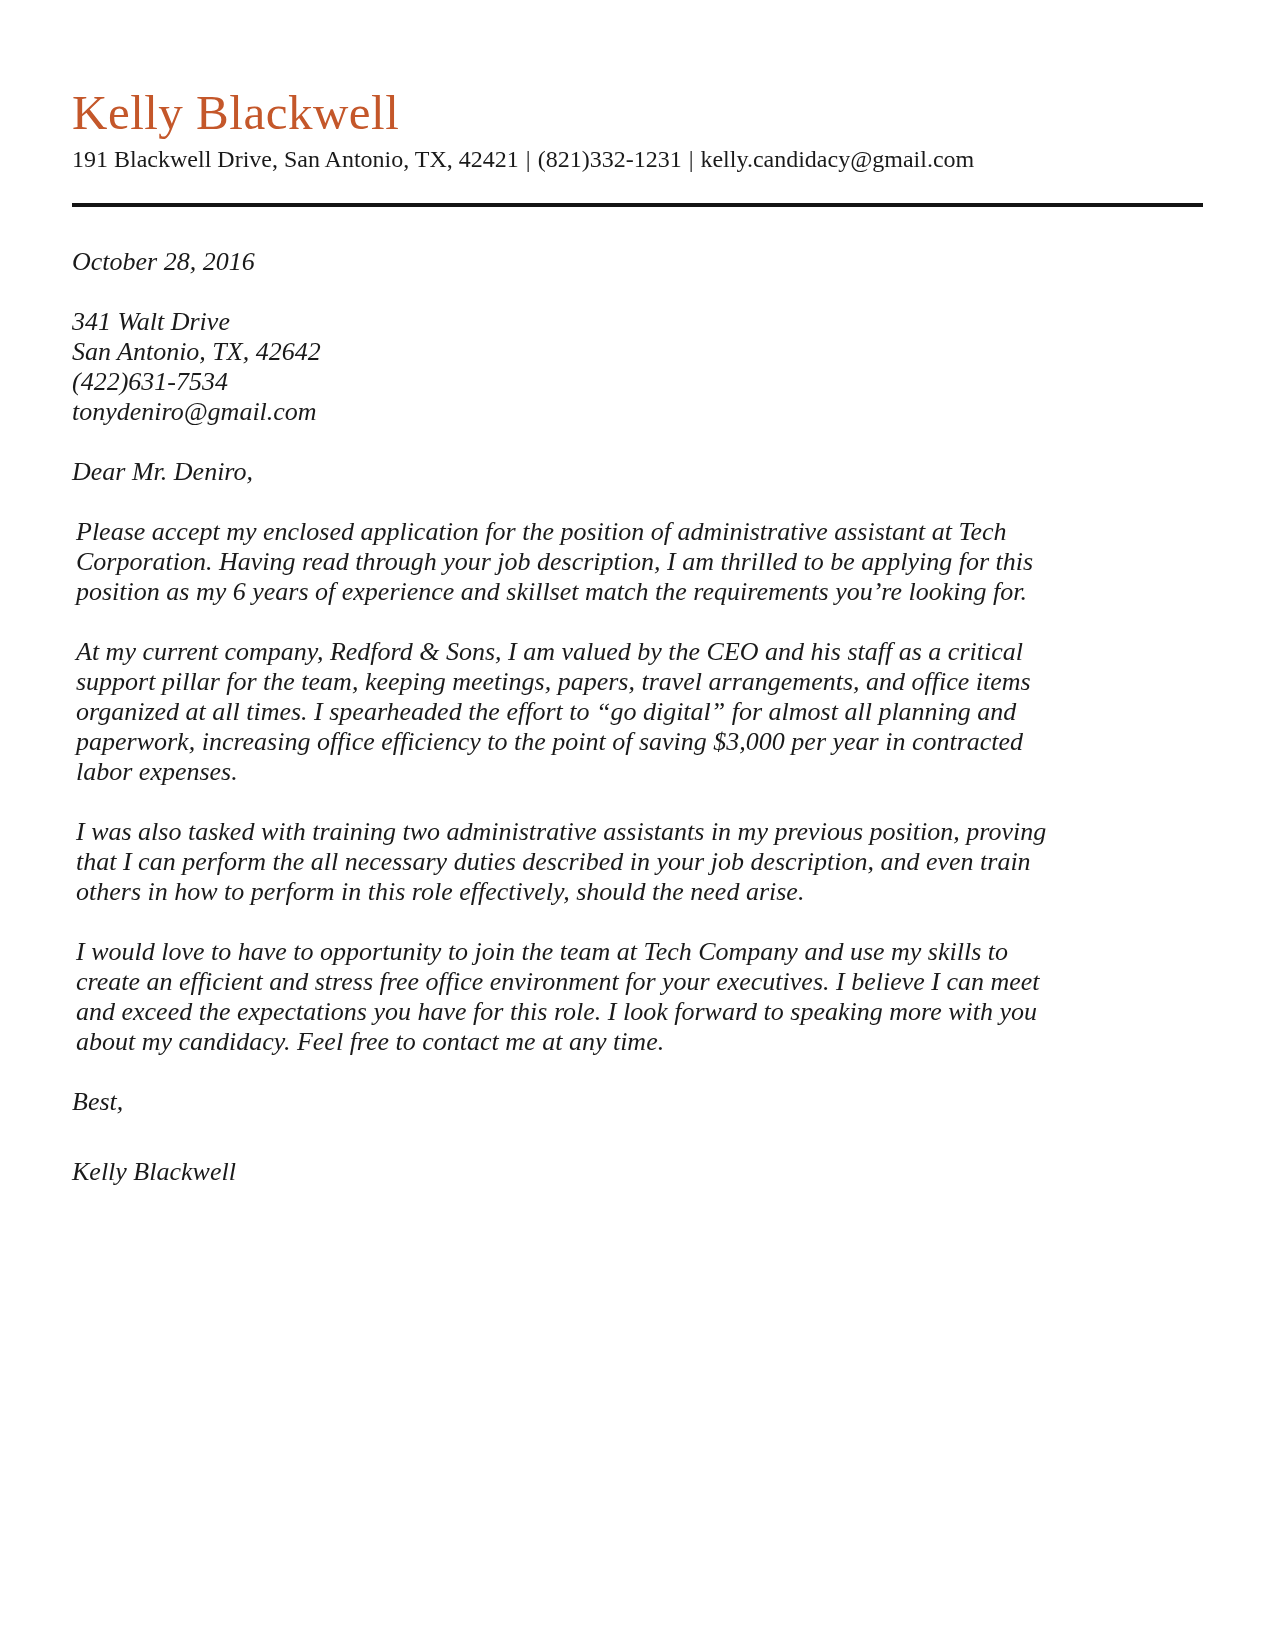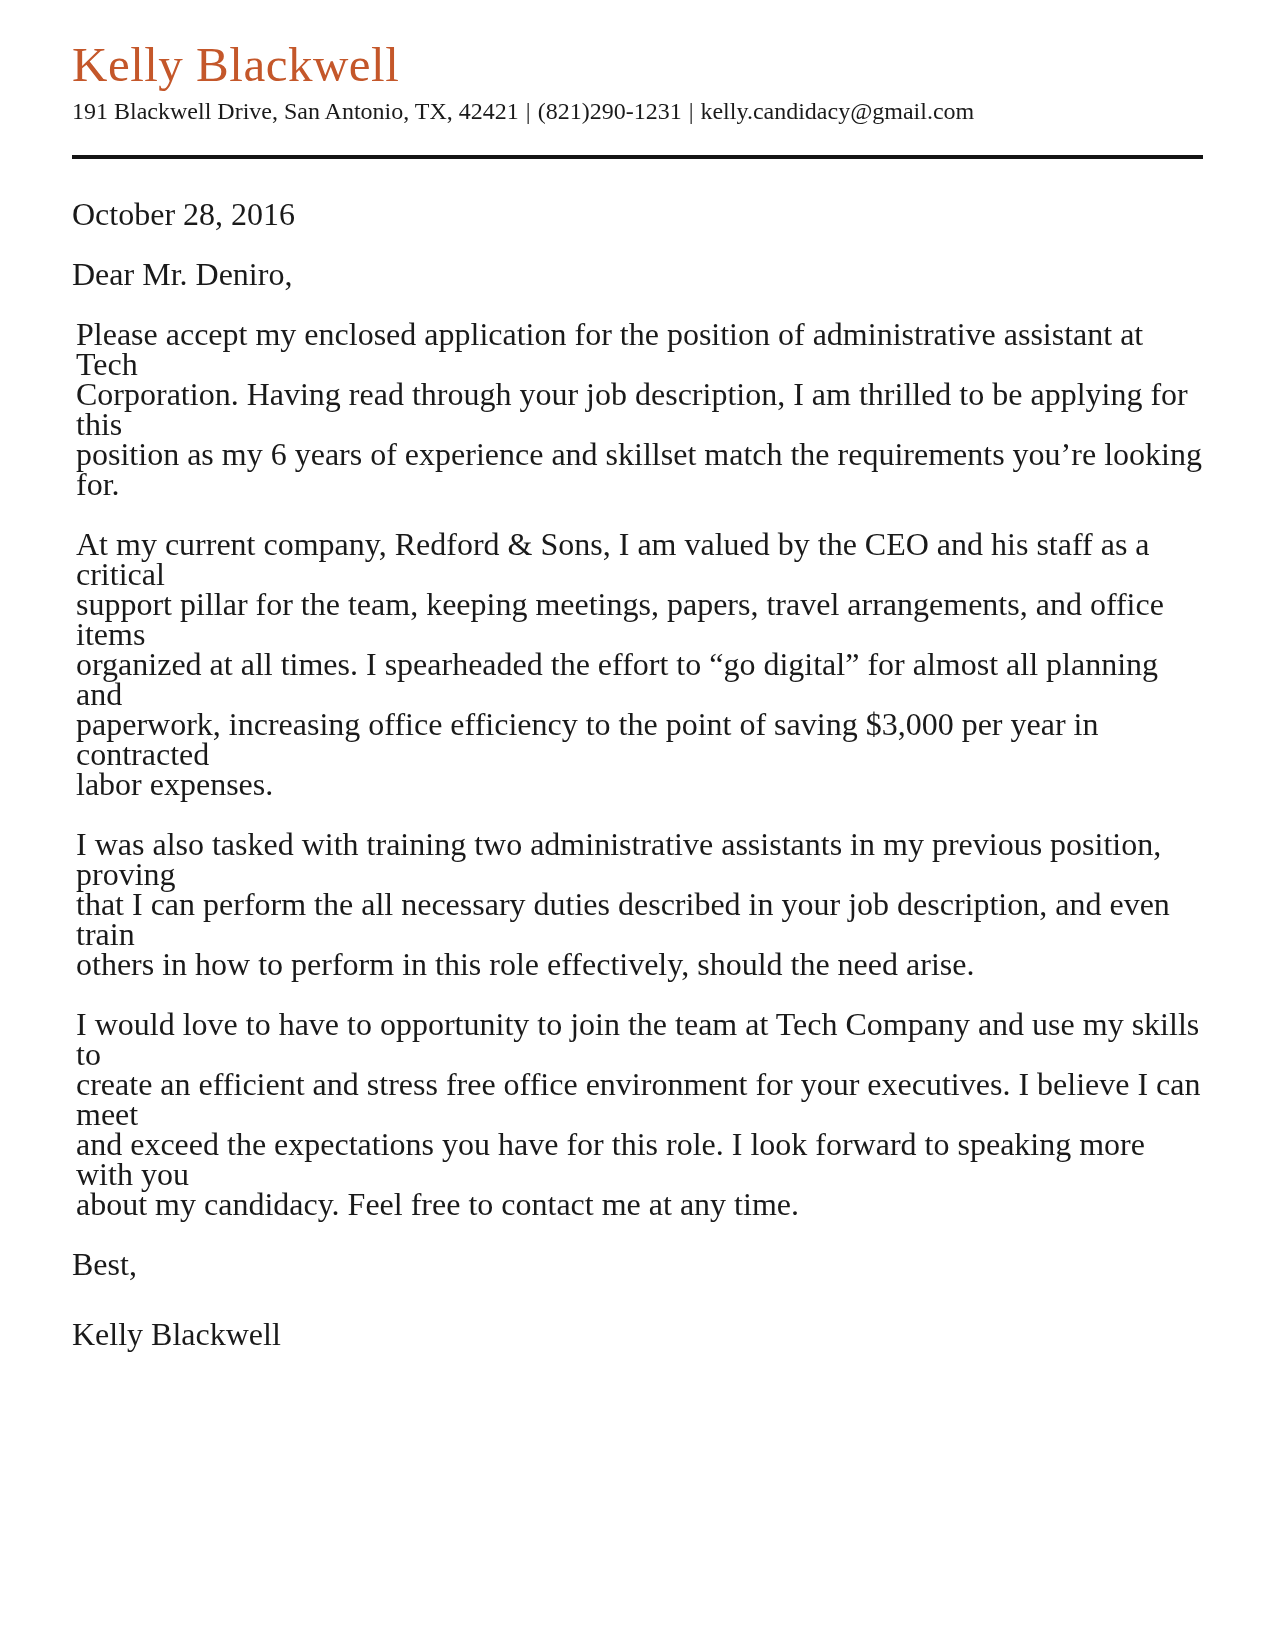--- a/index.html
+++ b/index.html
@@ -7,21 +7,21 @@
     padding: 0;
     background: #ffffff;
   }
   .page {
     position: relative;
     width: 1275px;
     height: 1650px;
     margin: 0 auto;
     background: #ffffff;
     box-sizing: border-box;
-    padding: 38px 72px 0 72px;
+    padding: 86px 72px 0 72px;
     font-family: "Liberation Serif", "DejaVu Serif", serif;
     color: #1a1a1a;
     overflow: hidden;
   }
   .sender-name {
     margin: 0;
     font-size: 49px;
     line-height: 54px;
     font-weight: normal;
     color: #c4572a;
@@ -37,22 +37,23 @@
     padding: 0 7px;
     color: #1a1a1a;
   }
   .header-rule {
     margin: 30px 0 0 0;
     border: none;
     border-top: 4px solid #141414;
     width: 100%;
   }
   .letter-body {
-    font-size: 32px;
+    font-size: 26px;
     line-height: 30px;
+    font-style: italic;
   }
   .date-line {
     margin-top: 40px;
     margin-bottom: 30px;
   }
   .recipient-block {
     margin-bottom: 30px;
   }
   .salutation {
     margin-bottom: 30px;
@@ -70,30 +71,36 @@
 </style>
 </head>
 <body>
 
 <div class="page">
 
   <header>
     <h1 class="sender-name">Kelly Blackwell</h1>
 
     <div class="sender-contact">
-      <span>191 Blackwell Drive, San Antonio, TX, 42421</span><span class="sep">|</span><span>(821)290-1231</span><span class="sep">|</span><span>kelly.candidacy@gmail.com</span>
+      <span>191 Blackwell Drive, San Antonio, TX, 42421</span><span class="sep">|</span><span>(821)332-1231</span><span class="sep">|</span><span>kelly.candidacy@gmail.com</span>
     </div>
 
     <hr class="header-rule">
   </header>
 
   <main class="letter-body">
 
     <div class="date-line">October 28, 2016</div>
 
+    <div class="recipient-block">
+      <div>341 Walt Drive</div>
+      <div>San Antonio, TX, 42642</div>
+      <div>(422)631-7534</div>
+      <div>tonydeniro@gmail.com</div>
+    </div>
 
     <div class="salutation">Dear Mr. Deniro,</div>
 
     <p class="para">Please accept my enclosed application for the position of administrative assistant at Tech
 Corporation. Having read through your job description, I am thrilled to be applying for this
 position as my 6 years of experience and skillset match the requirements you’re looking for.</p>
 
     <p class="para">At my current company, Redford &amp; Sons, I am valued by the CEO and his staff as a critical
 support pillar for the team, keeping meetings, papers, travel arrangements, and office items
 organized at all times. I spearheaded the effort to “go digital” for almost all planning and

